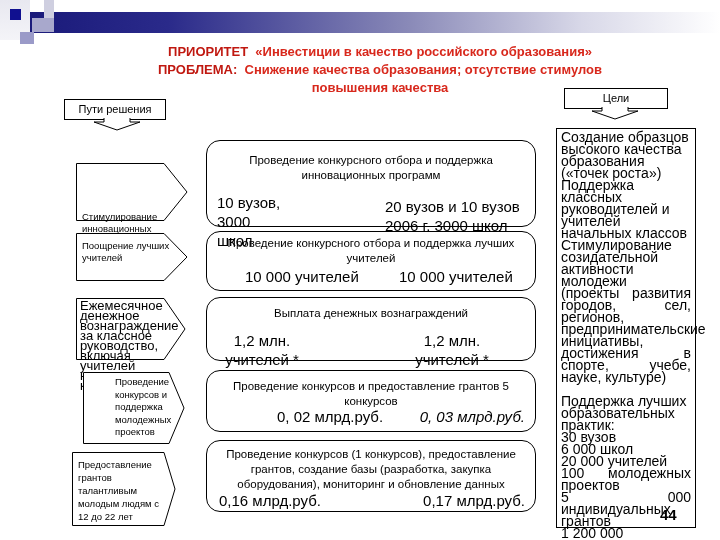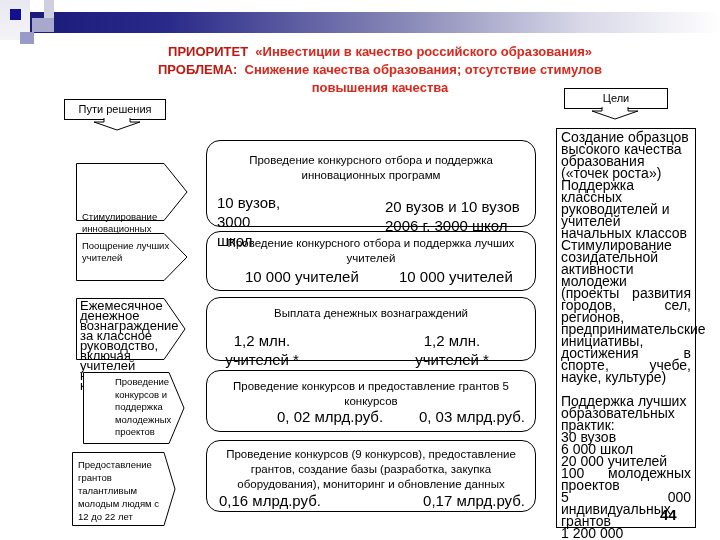--- a/index.html
+++ b/index.html
@@ -140,25 +140,25 @@
 
 <div class="round-box" style="left:206px; top:297px; width:330px; height:64px;">
   <div class="main" style="top:8px;">Выплата денежных вознаграждений</div>
   <div class="sub" style="left:10px; top:33px; width:90px; text-align:center;">1,2 млн. учителей *</div>
   <div class="sub" style="left:200px; top:33px; width:90px; text-align:center;">1,2 млн. учителей *</div>
 </div>
 
 <div class="round-box" style="left:206px; top:370px; width:330px; height:62px;">
   <div class="main" style="top:8px; padding:0 20px;">Проведение конкурсов и предоставление грантов 5 конкурсов</div>
   <div class="sub" style="left:70px; top:36px;">0, 02 млрд.руб.</div>
-  <div class="sub" style="right:10px; top:36px;">0, 03 млрд.руб.</div>
+  <div class="sub" style="right:10px; top:36px;font-style:italic;">0, 03 млрд.руб.</div>
 </div>
 
 <div class="round-box" style="left:206px; top:440px; width:330px; height:72px;">
-  <div class="main" style="top:6px; padding:0 6px;">Проведение конкурсов (9 конкурсов), предоставление грантов, создание базы (разработка, закупка оборудования), мониторинг и обновление данных</div>
+  <div class="main" style="top:6px; padding:0 6px;">Проведение конкурсов (1 конкурсов), предоставление грантов, создание базы (разработка, закупка оборудования), мониторинг и обновление данных</div>
   <div class="sub" style="left:12px; top:50px;">0,16 млрд.руб.</div>
   <div class="sub" style="right:10px; top:50px;">0,17 млрд.руб.</div>
 </div>
 
 <div class="goals-box">
   <p style="text-align:left;">Создание образцов высокого качества образования («точек роста»)</p>
   <p style="text-align:left;">Поддержка классных руководителей и учителей начальных классов</p>
   <p>Стимулирование созидательной активности молодежи</p>
   <p>(проекты развития городов, сел, регионов, предпринимательские инициативы, достижения в спорте, учебе, науке, культуре)</p>
   <p style="height:12px;"></p>

